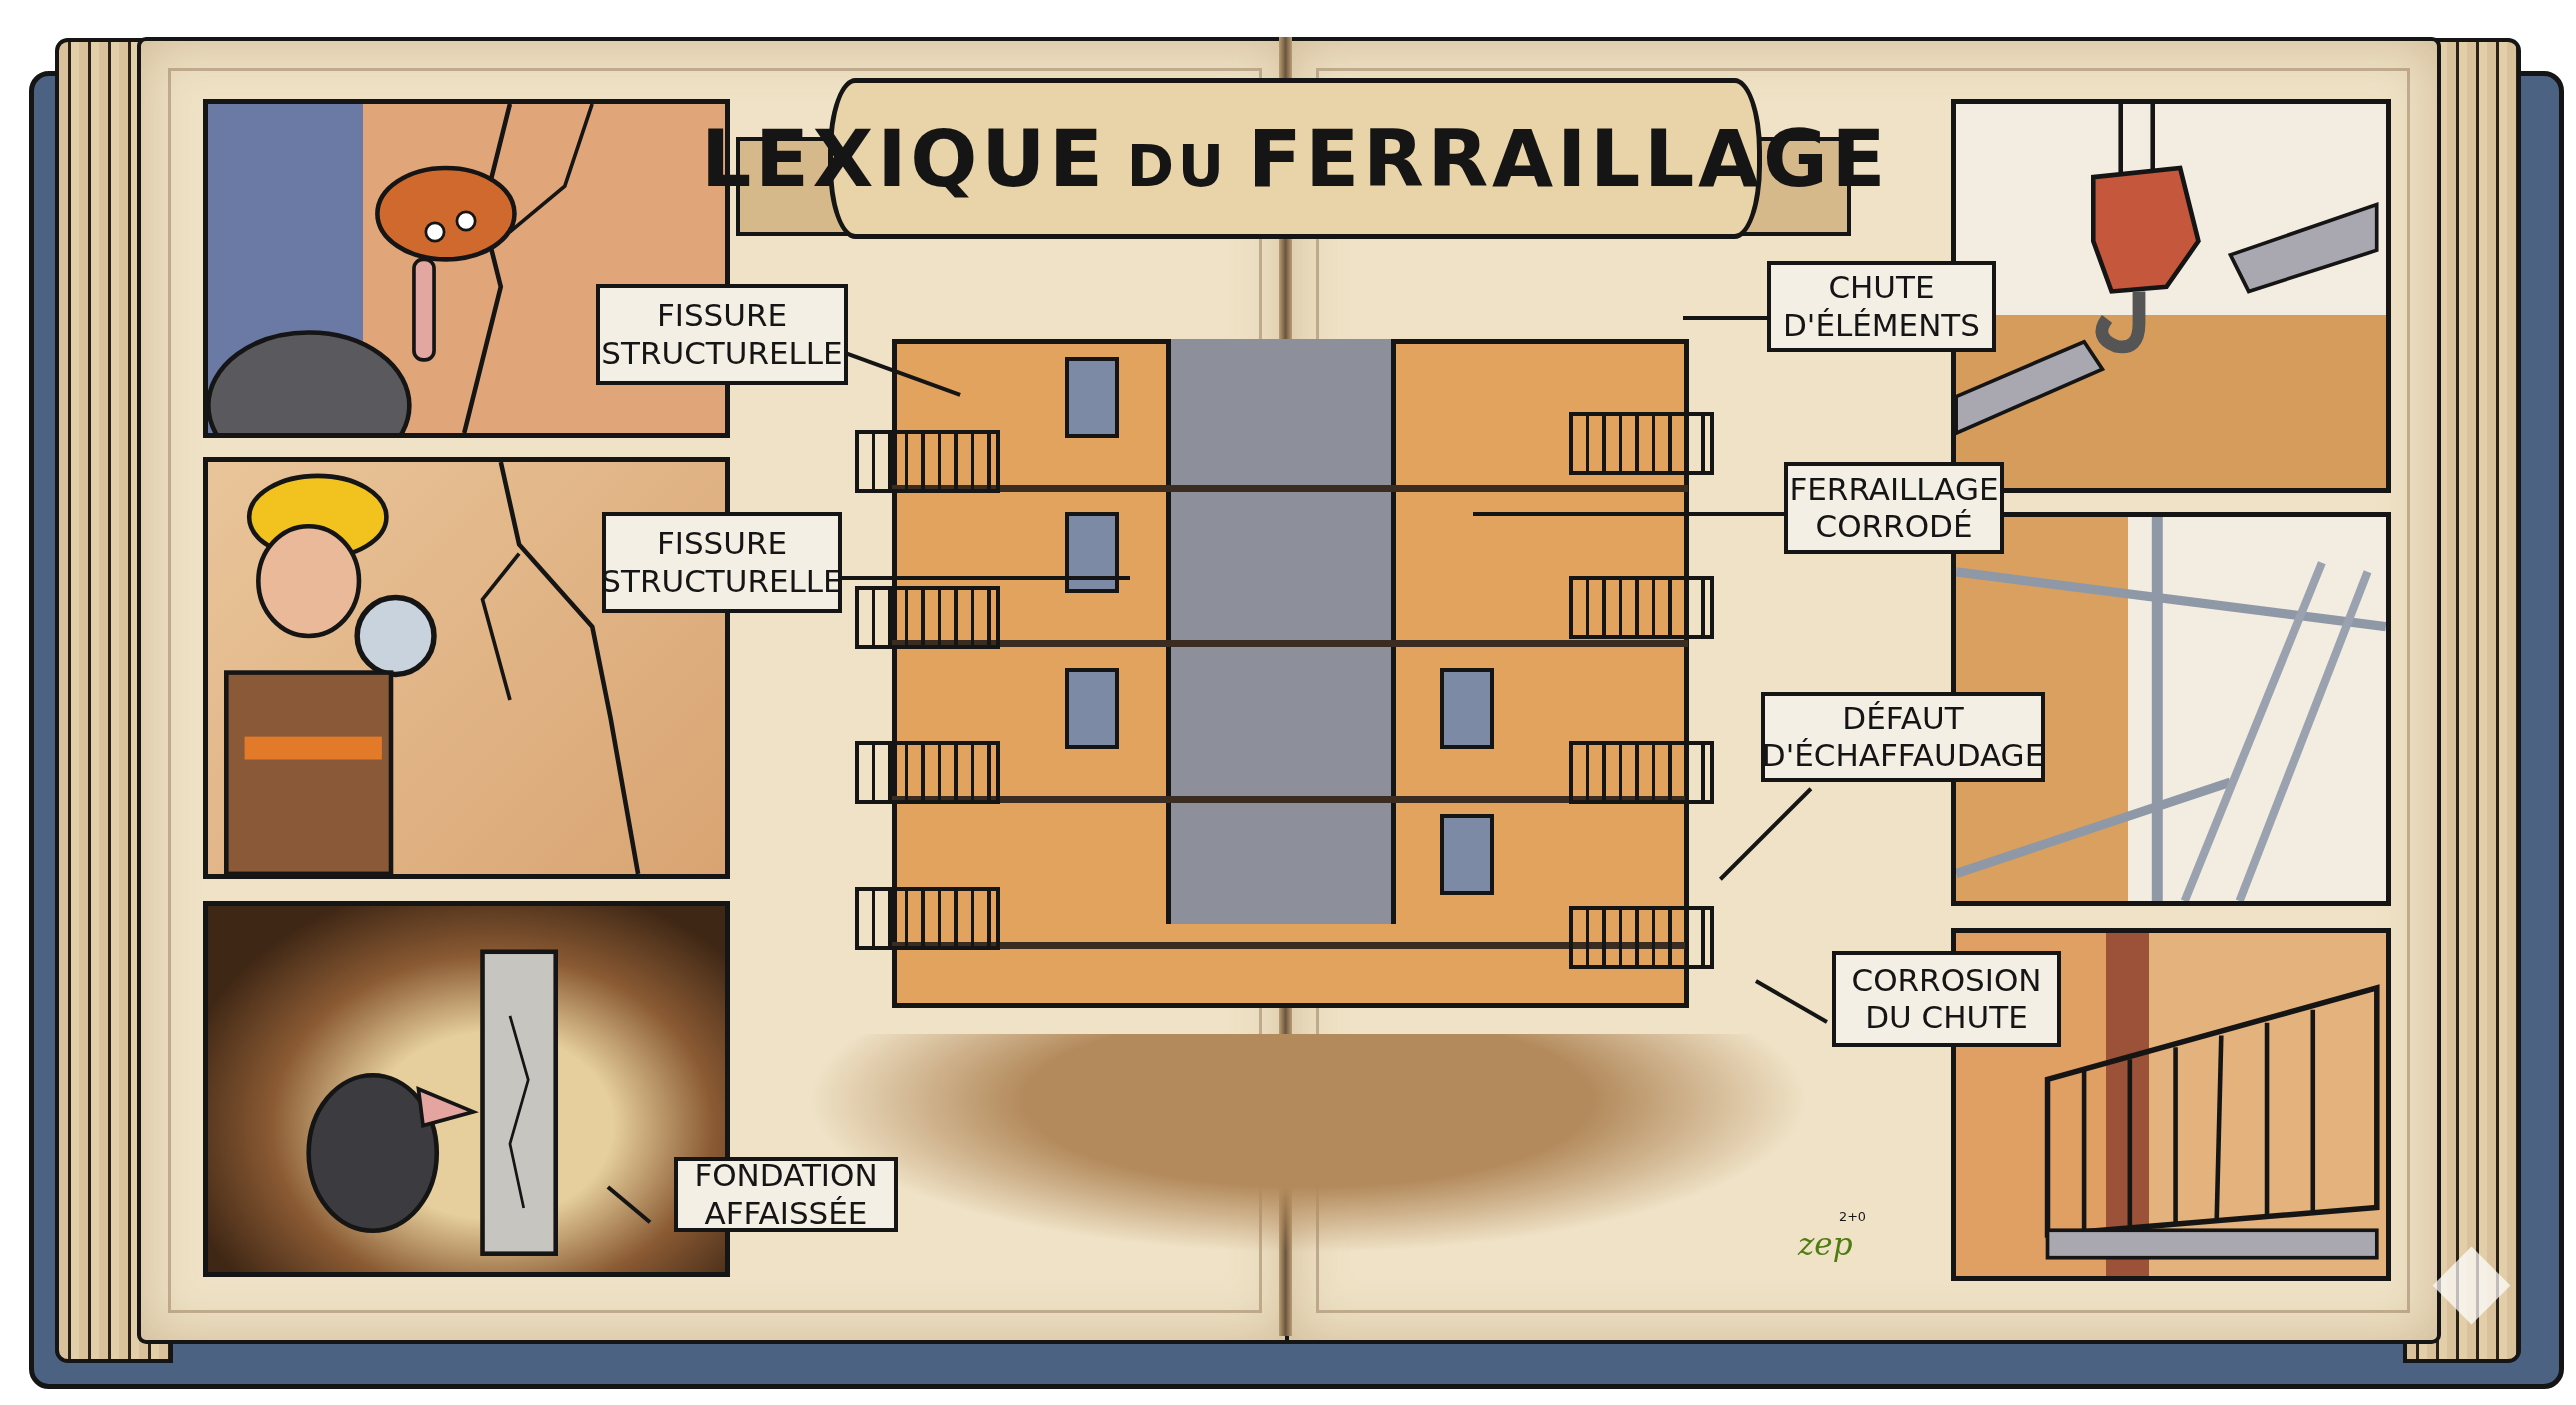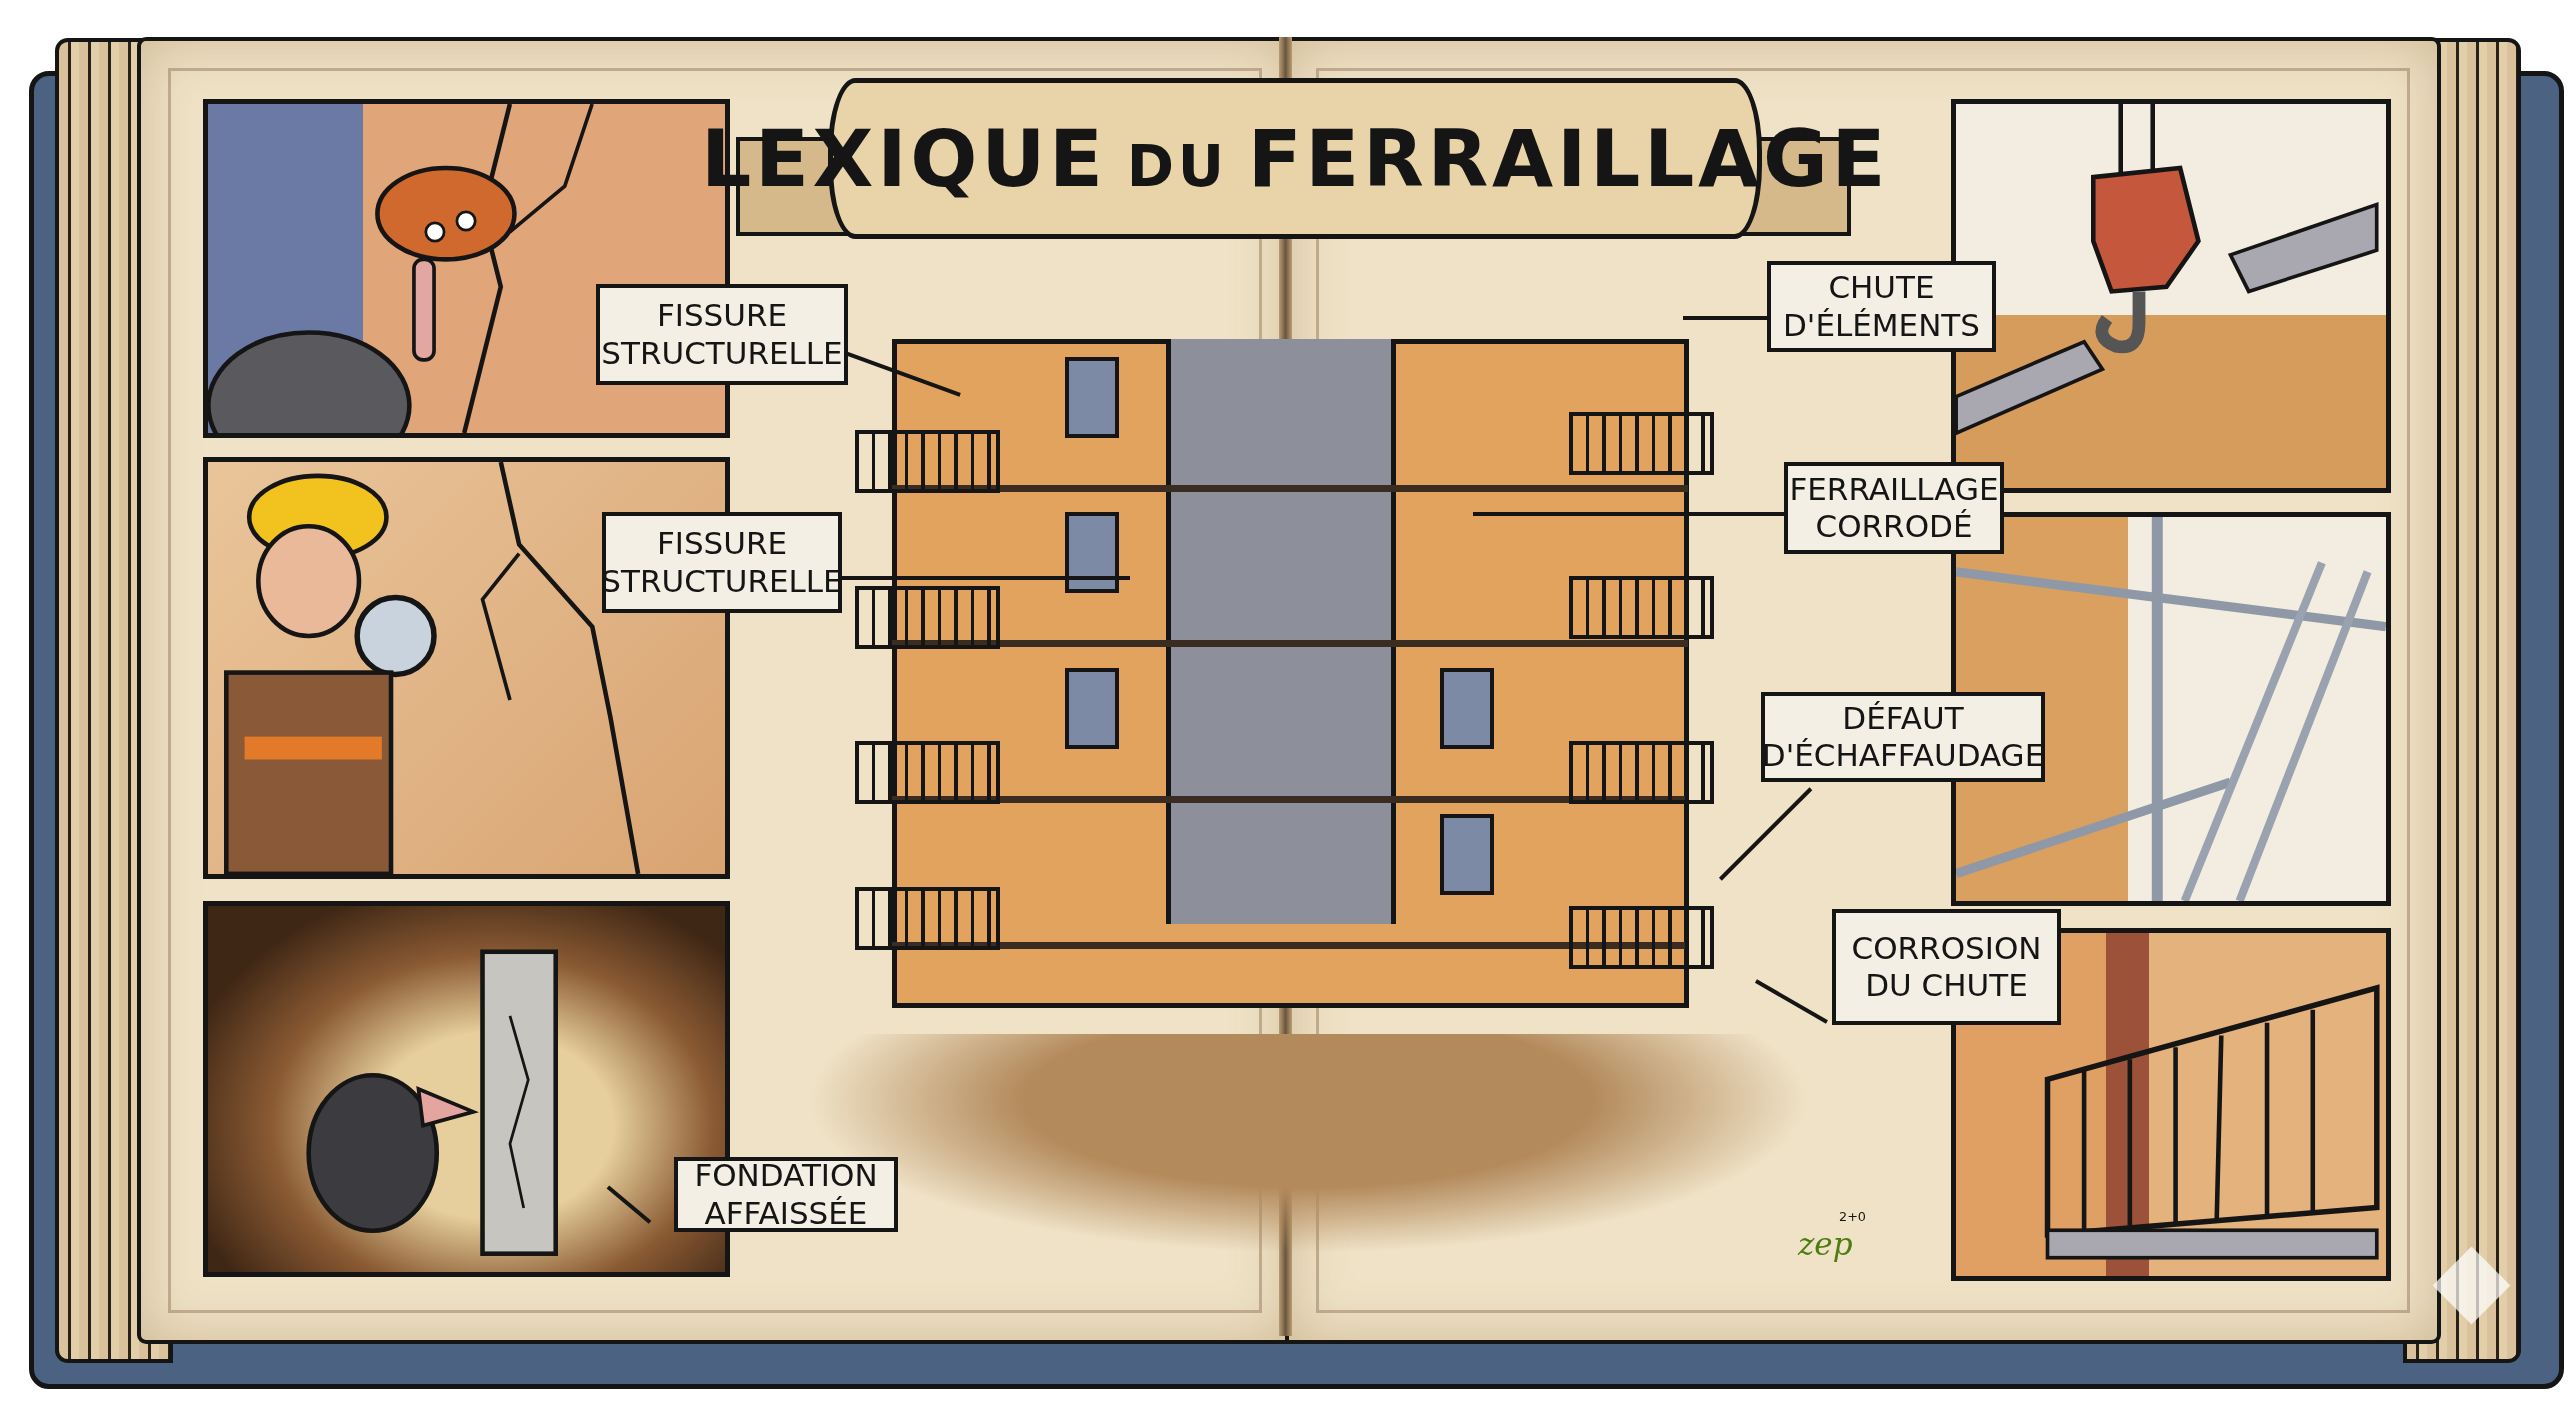--- a/index.html
+++ b/index.html
@@ -174,21 +174,21 @@
   <span>D'ÉLÉMENTS</span>
 </div>
 <div class="label" style="left:1784px;top:462px;width:220px;height:92px">
   <span>FERRAILLAGE</span>
   <span>CORRODÉ</span>
 </div>
 <div class="label" style="left:1761px;top:692px;width:284px;height:90px">
   <span>DÉFAUT</span>
   <span>D'ÉCHAFFAUDAGE</span>
 </div>
-<div class="label" style="left:1832px;top:909px;width:229px;height:116px">
+<div class="label" style="left:1832px;top:951px;width:229px;height:96px">
   <span>CORROSION</span>
   <span>DU CHUTE</span>
 </div>
 
 <div class="signature-year">2+0</div>
 <div class="signature">zep</div>
 <div class="sparkle"></div>
 
 
 </body></html>

